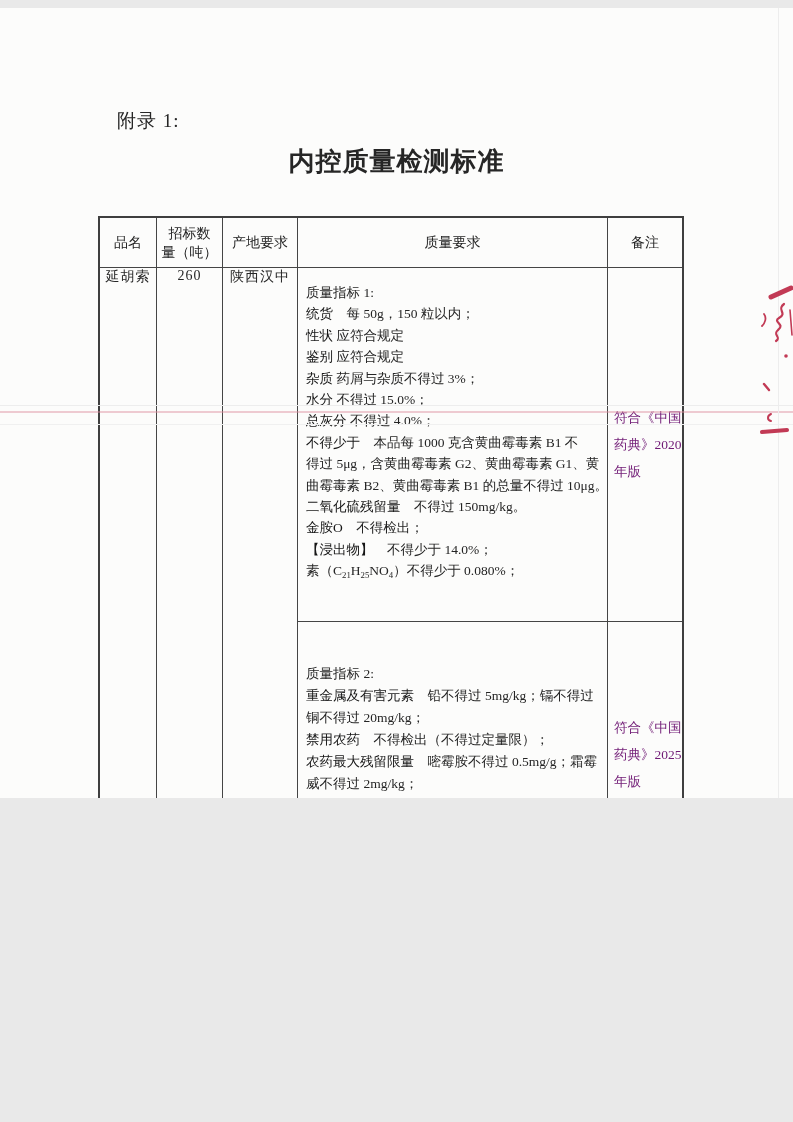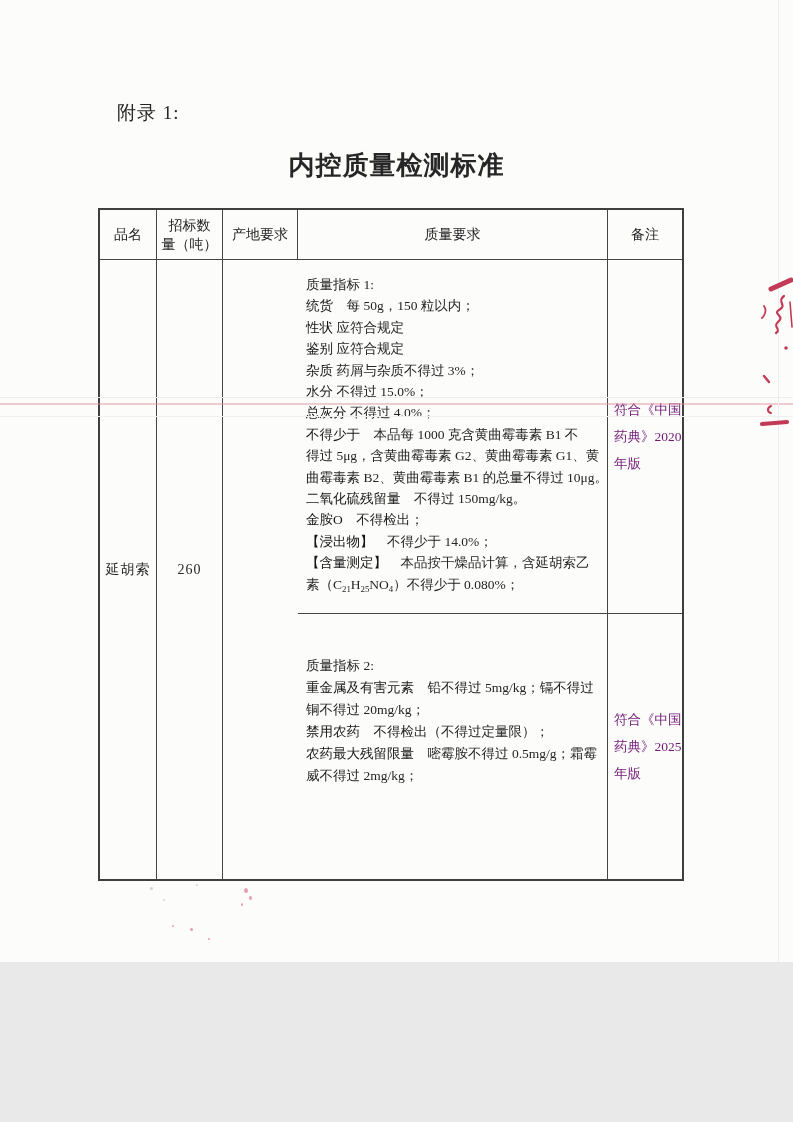--- a/index.html
+++ b/index.html
@@ -1,30 +1,30 @@
 <!DOCTYPE html>
 <html><head>
 <meta charset="utf-8">
 <style>
   html,body{margin:0;padding:0;background:#e9e9e9;}
   .page{
     position:relative;
-    width:793px;height:962px;
-    margin:0 auto;
+    width:793px;height:790px;
+    margin:8px auto;
     background:#fcfcfb;
     overflow:hidden;
     font-family:"Liberation Serif","DejaVu Serif",serif;
     color:#262626;
   }
   .appendix{
     position:absolute;left:117px;top:100px;
     font-size:19px;letter-spacing:1px;
   }
   .doc-title{
-    position:absolute;left:0;top:148px;width:793px;
+    position:absolute;left:0;top:136px;width:793px;
     text-align:center;font-size:26px;font-weight:600;letter-spacing:1px;
   }
   
   .tbl{
     position:absolute;left:98px;top:208px;
     width:586px;height:673px;
     border:2px solid #3f3f3f;
     box-sizing:border-box;
     display:grid;
     grid-template-columns:57px 66px 75px 310px 1fr;
@@ -33,21 +33,21 @@
     font-size:14px;
   }
   .cell{box-sizing:border-box;overflow:hidden;}
   .br{border-right:1.5px solid #454545;}
   .bb{border-bottom:1.5px solid #454545;}
   .hcell{
     display:flex;flex-direction:column;align-items:center;justify-content:center;
     text-align:center;line-height:19px;font-size:14px;color:#1f1f1f;
   }
   .vcenter{
-    display:flex;flex-direction:column;align-items:center;justify-content:center;
+    display:flex;flex-direction:column;align-items:center;
     text-align:center;letter-spacing:1px;
   }
   .span2{grid-row:2 / 4;}
   .qcell{
     grid-column:4;
     font-size:13.5px;color:#242424;
     padding:14px 6px 12px 8px;
   }
   .qcell .tline{white-space:nowrap;line-height:21.4px;}
   .qcell.q2{padding-top:41px;}
@@ -97,36 +97,38 @@
     <div class="cell hcell bb">
       <span>备注</span>
     </div>
 
     <div class="cell vcenter br span2" style="grid-column:1">
       <span>延胡索</span>
     </div>
     <div class="cell vcenter br span2" style="grid-column:2">
       <span>260</span>
     </div>
+    <div class="cell vcenter br span2" style="grid-column:3">
+      <span>陕西汉中</span>
+    </div>
 
     <div class="cell qcell br bb" style="grid-row:2">
         <div class="tline"><span>质量指标 1:</span></div>
         <div class="tline"><b>统货</b><span>　每 50g，150 粒以内；</span></div>
         <div class="tline"><b>性状</b><span> 应符合规定</span></div>
         <div class="tline"><b>鉴别</b><span> 应符合规定</span></div>
         <div class="tline"><b>杂质</b><span> 药屑与杂质不得过 3%；</span></div>
         <div class="tline"><b>水分</b><span> 不得过 15.0%；</span></div>
         <div class="tline"><b>总灰分</b><span> 不得过 4.0%；</span></div>
         <div class="tline"><b>不得少于</b><span>　本品每 1000 克含黄曲霉毒素 B1 不</span></div>
         <div class="tline"><span>得过 5μg，含黄曲霉毒素 G2、黄曲霉毒素 G1、黄</span></div>
         <div class="tline"><span>曲霉毒素 B2、黄曲霉毒素 B1 的总量不得过 10μg。</span></div>
         <div class="tline"><b>二氧化硫残留量</b><span>　不得过 150mg/kg。</span></div>
         <div class="tline"><b>金胺O</b><span>　不得检出；</span></div>
         <div class="tline"><b>【浸出物】</b><span>　不得少于 14.0%；</span></div>
-        <div class="tline"><b>【含量测定】</b><span>　本品按干燥品计算，含延胡索乙</span></div>
         <div class="tline"><span>素（C</span><sub>21</sub><span>H</span><sub>25</sub><span>NO</span><sub>4</sub><span>）不得少于 0.080%；</span></div>
       </div>
     <div class="cell rcell bb" style="grid-row:2">
         <div class="tline"><span>符合《中国</span></div>
         <div class="tline"><span>药典》2020</span></div>
         <div class="tline"><span>年版</span></div>
       </div>
 
     <div class="cell qcell q2 br" style="grid-row:3">
         <div class="tline"><span>质量指标 2:</span></div>

